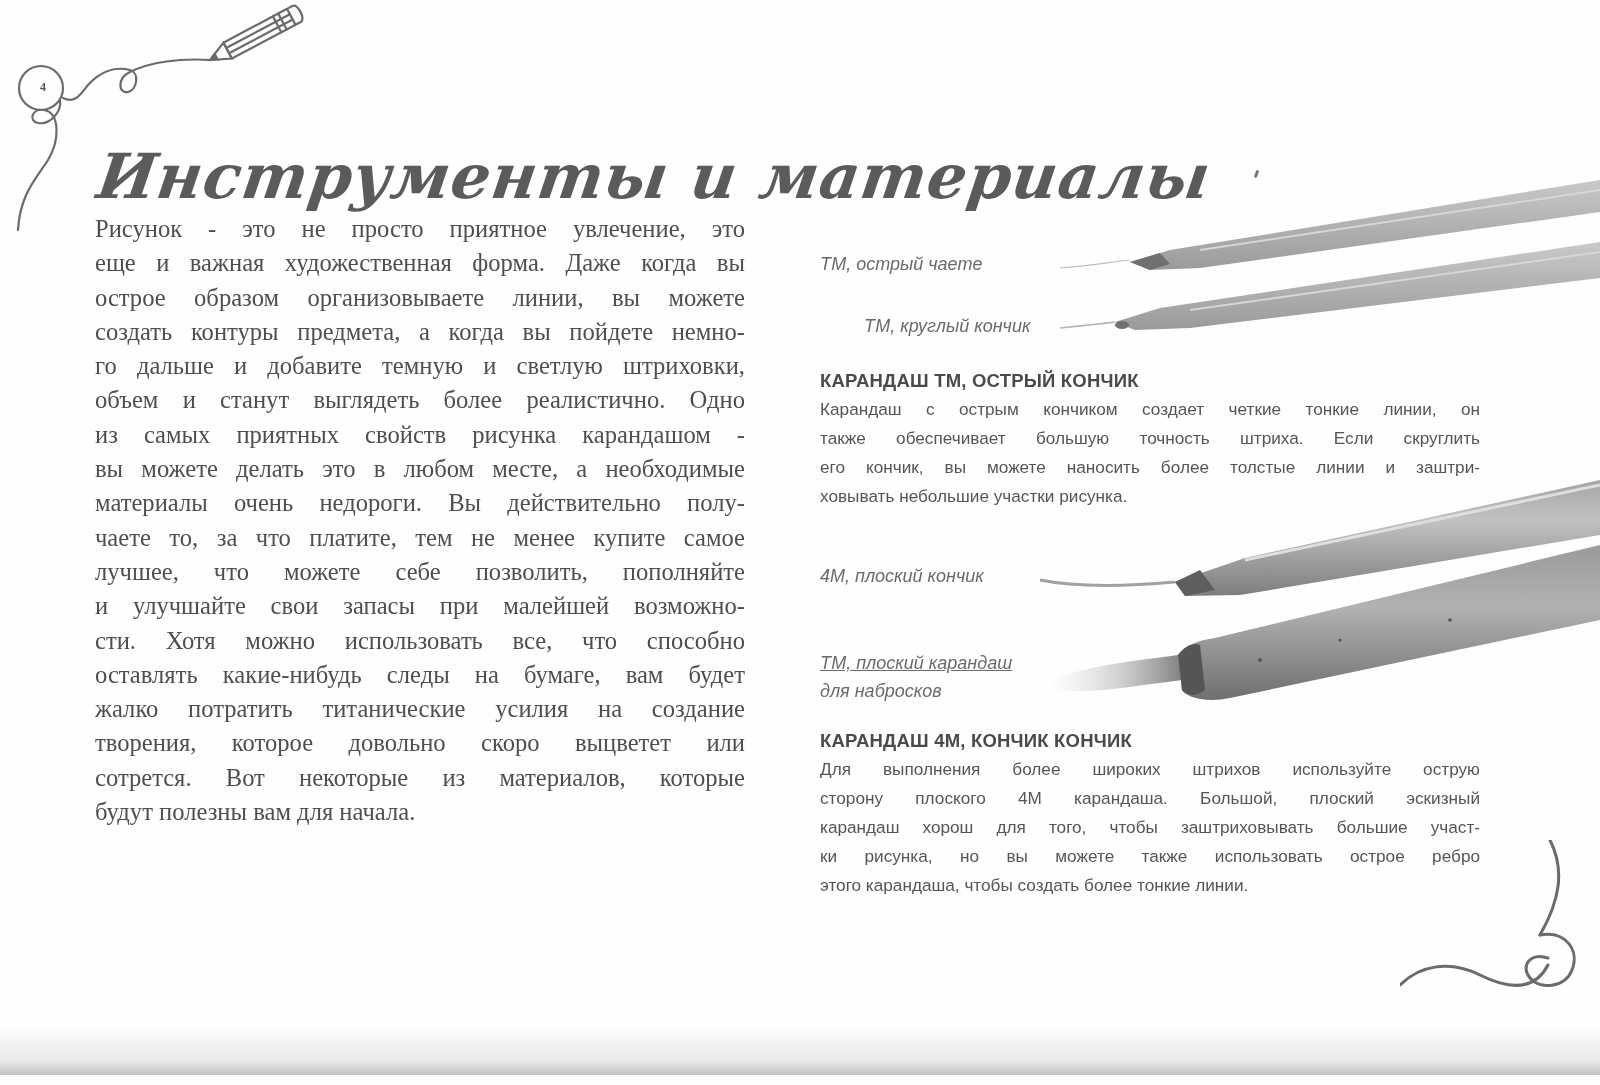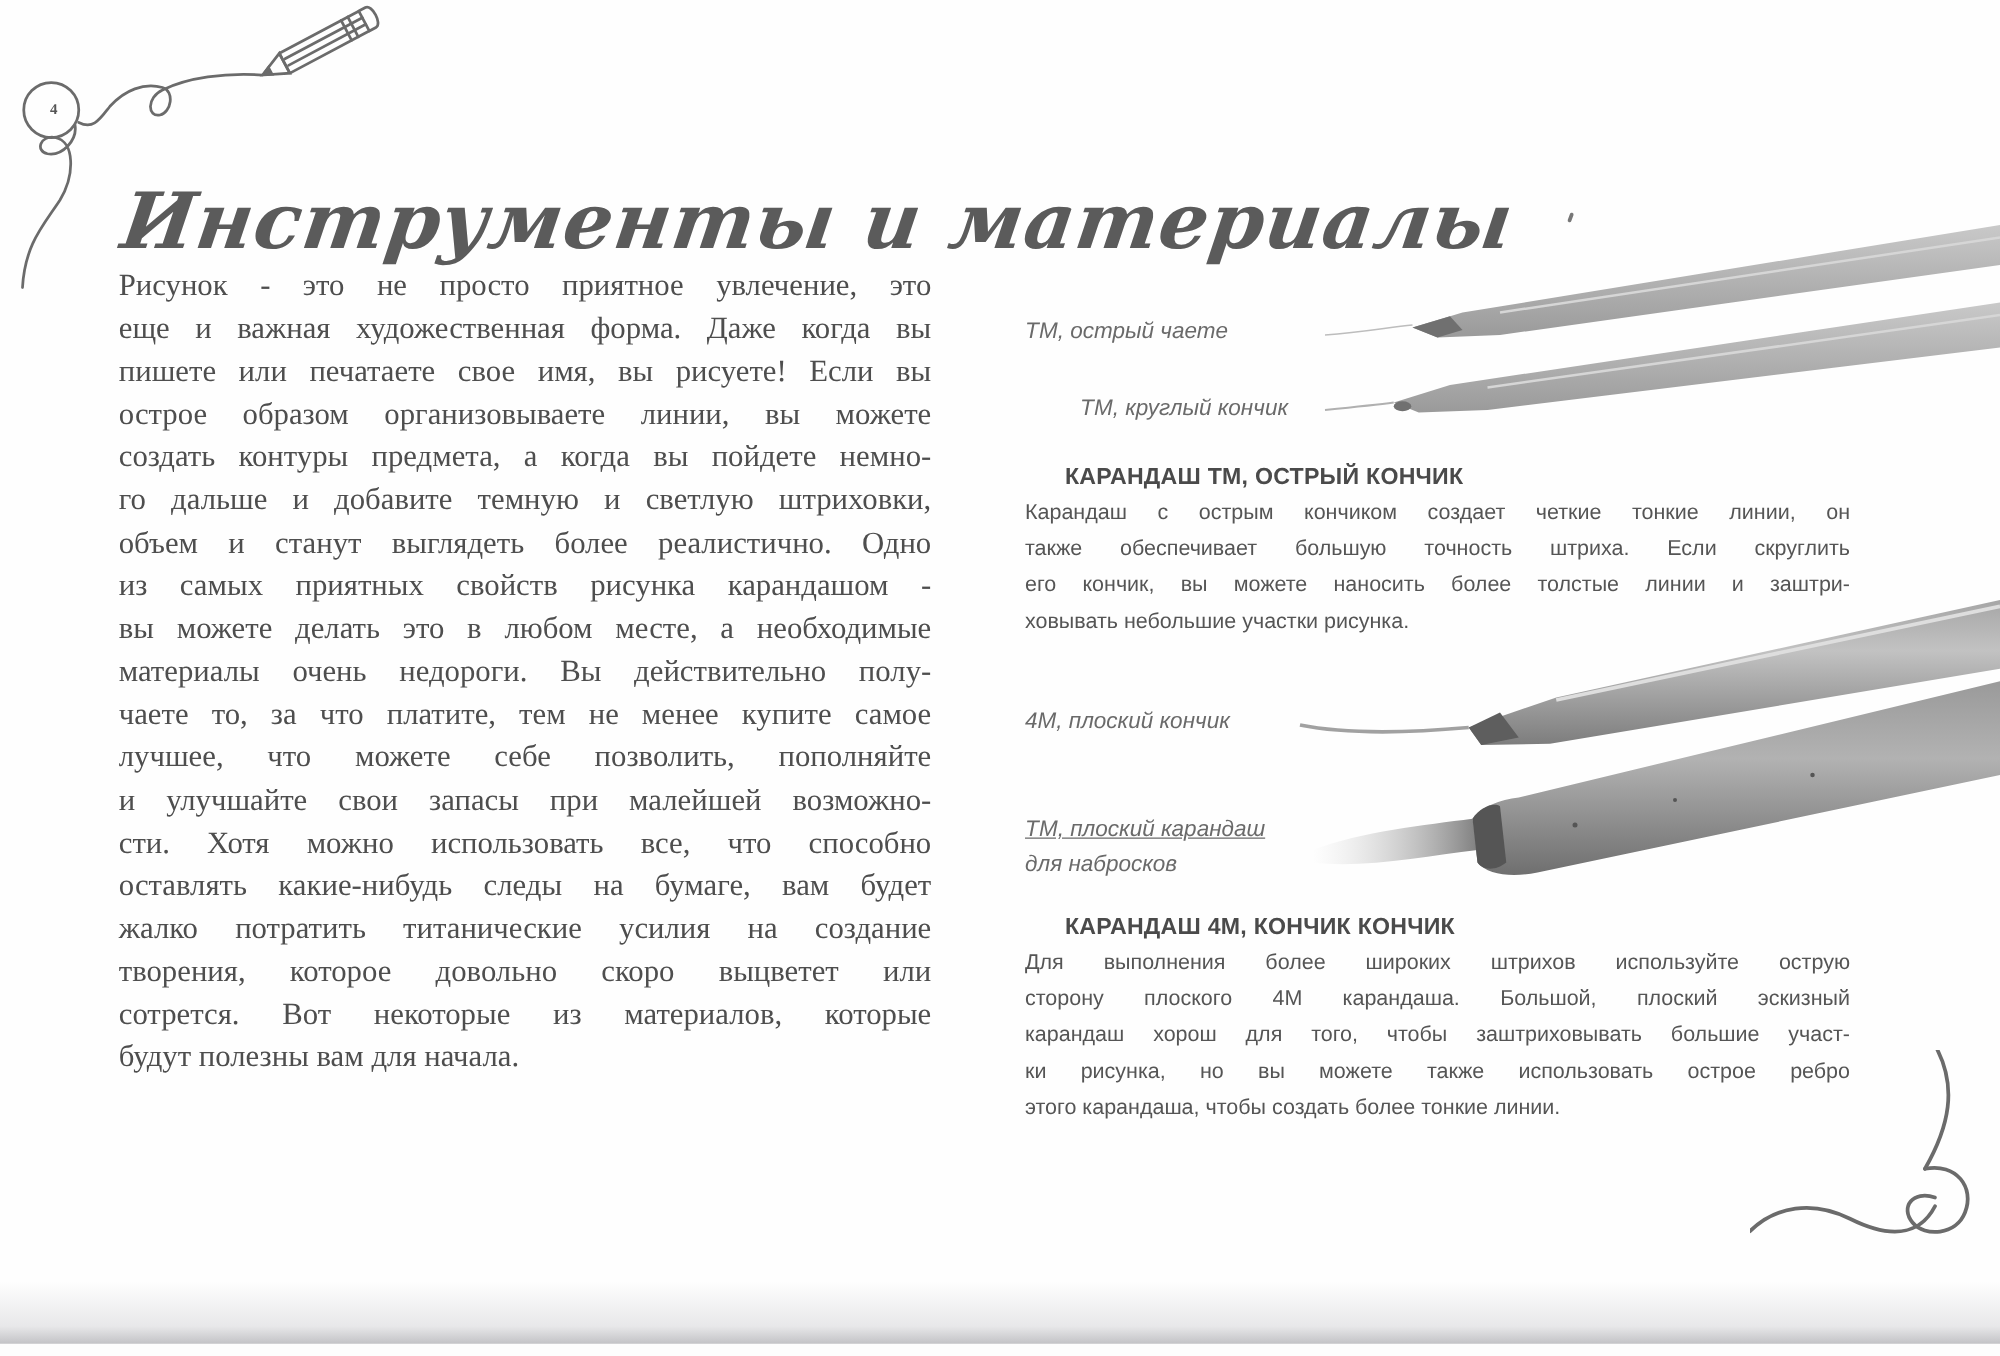--- a/index.html
+++ b/index.html
@@ -98,21 +98,20 @@
     }
     .section-heading {
       position: absolute;
       left: 820px;
       font-family: "Liberation Sans", sans-serif;
       font-weight: bold;
       font-size: 18.5px;
       color: #4a4a4a;
       letter-spacing: 0.2px;
       white-space: nowrap;
-      margin-left: 32px;
     }
     .section-body {
       position: absolute;
       left: 820px;
       width: 660px;
       font-family: "Liberation Sans", sans-serif;
       font-size: 17.2px;
       line-height: 29px;
       color: #555;
     }
@@ -177,21 +176,20 @@
       </g>
     </g>
   </svg>
   <span class="page-number">4</span>
 
   <h1 class="title">Инструменты и материалы</h1>
 
   <div class="intro">
     <span class="line">Рисунок - это не просто приятное увлечение, это</span>
     <span class="line">еще и важная художественная форма. Даже когда вы</span>
-    <span class="line">пишете или печатаете свое имя, вы рисуете! Если вы</span>
     <span class="line">острое образом организовываете линии, вы можете</span>
     <span class="line">создать контуры предмета, а когда вы пойдете немно-</span>
     <span class="line">го дальше и добавите темную и светлую штриховки,</span>
     <span class="line">объем и станут выглядеть более реалистично. Одно</span>
     <span class="line">из самых приятных свойств рисунка карандашом -</span>
     <span class="line">вы можете делать это в любом месте, а необходимые</span>
     <span class="line">материалы очень недороги. Вы действительно полу-</span>
     <span class="line">чаете то, за что платите, тем не менее купите самое</span>
     <span class="line">лучшее, что можете себе позволить, пополняйте</span>
     <span class="line">и улучшайте свои запасы при малейшей возможно-</span>

